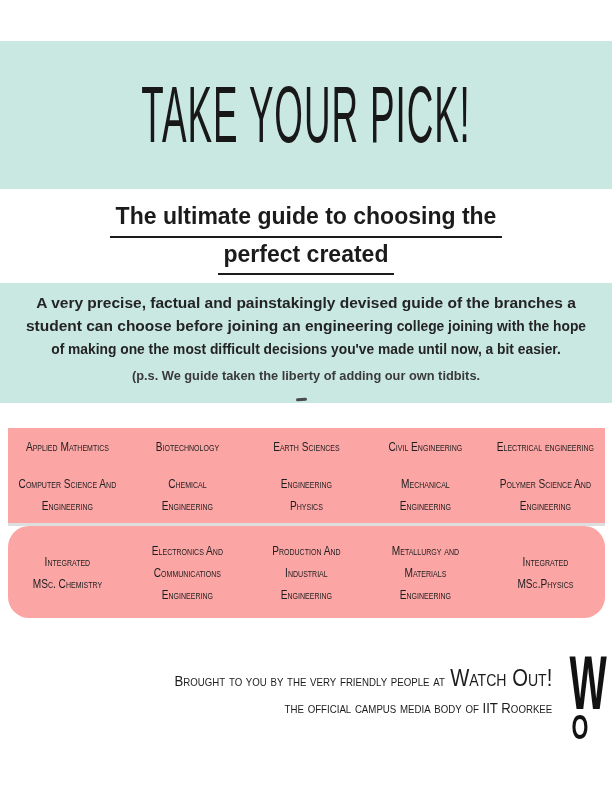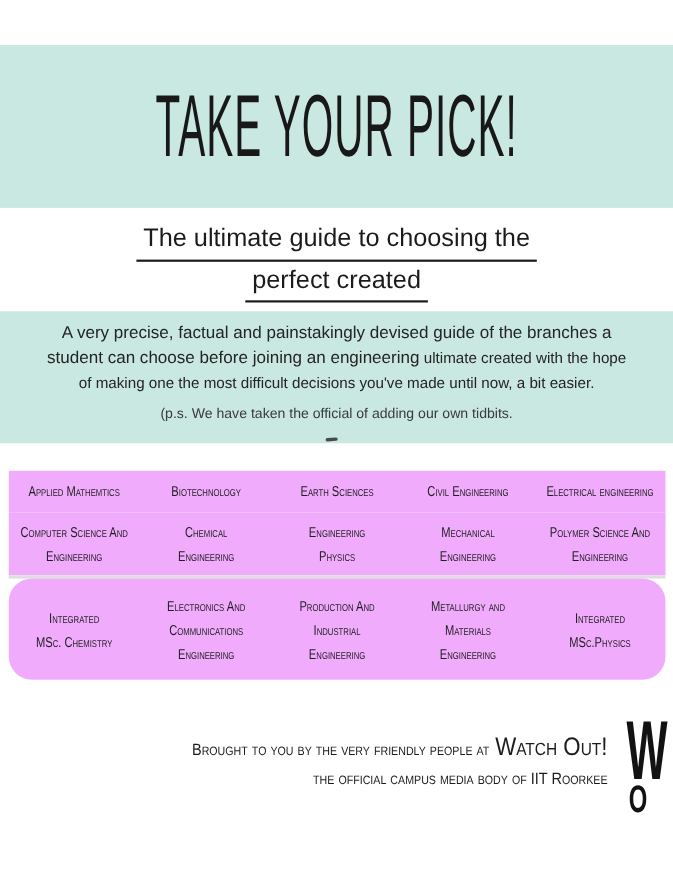--- a/index.html
+++ b/index.html
@@ -22,35 +22,36 @@
   .poster-title {
     font-size: 80px; font-weight: 400; color: #181818;
     letter-spacing: 2px; white-space: nowrap;
     transform: scaleX(0.46); transform-origin: center;
     line-height: 1;
   }
 
   
   .heading {
     position: absolute; top: 200px; left: 0; width: 612px;
-    text-align: center; font-weight: normal; font-size: 23px; color: #1b1b1b;
+    text-align: center; font-weight: bold; font-size: 23px; color: #1b1b1b;
     line-height: 1.42;
   }
   .heading .uline {
     display: inline-block;
     border-bottom: 2px solid #1b1b1b;
     padding: 0 6px 3px 6px;
   }
 
   
   .intro-band {
     position: absolute; top: 283px; left: 0; width: 612px; height: 120px;
     background: #c9e8e1;
     text-align: center; box-sizing: border-box; padding-top: 9px;
     color: #242424;
+    font-weight: bold;
   }
   .intro-main { font-size: 15.5px; line-height: 1.47; margin: 0; }
   .intro-main .sm { font-size: 13.8px; }
   .intro-ps {
     font-size: 12.8px; color: #3a3a3a; line-height: 1.25;
     margin: 8px 0 0 0;
   }
 
   
   .stray-mark {
@@ -58,21 +59,21 @@
     width: 11px; height: 3px; background: #4a4a4a;
     border-radius: 2px; transform: rotate(-4deg);
   }
 
   
   .branch-table {
     position: absolute; top: 428px; left: 8px; width: 597px;
     display: flex; flex-direction: column;
   }
   .branch-row {
-    background: #f0abfc;
+    background: #fca5a5;
     display: grid; grid-template-columns: repeat(5, 1fr);
     align-items: center; justify-items: center;
   }
   .branch-row.r1 { height: 38px; }
   .branch-row.r2 { height: 57px; }
   .branch-row.r3 { height: 92px; padding-top: 2px; box-sizing: border-box; border-radius: 21px; }
   .row-sep { height: 3px; background: #dedede; }
   .branch-cell {
     font-variant: small-caps;
     font-size: 13px; line-height: 1.68; color: #1e1e1e;
@@ -112,22 +113,22 @@
   <div class="banner">
     <div class="poster-title">TAKE YOUR PICK!</div>
   </div>
 
   <div class="heading">
     <span class="uline">The ultimate guide to choosing the</span><br>
     <span class="uline">perfect created</span>
   </div>
 
   <div class="intro-band">
-    <p class="intro-main"><span>A very precise, factual and painstakingly devised guide of the branches a</span><br><span>student can choose before joining an engineering</span><span class="sm"> ultimate created with the hope</span><br><span class="sm">of making one the most difficult decisions you've made until now, a bit easier.</span></p>
-    <p class="intro-ps"><span>(p.s. We have taken the official of adding our own tidbits.</span><br></p>
+    <p class="intro-main"><span>A very precise, factual and painstakingly devised guide of the branches a</span><br><span>student can choose before joining an engineering</span><span class="sm"> college joining with the hope</span><br><span class="sm">of making one the most difficult decisions you've made until now, a bit easier.</span></p>
+    <p class="intro-ps"><span>(p.s. We guide taken the liberty of adding our own tidbits.</span><br></p>
   </div>
 
   <div class="stray-mark"></div>
 
   <div class="branch-table">
     <div class="branch-row r1">
       <div class="branch-cell">Applied Mathemtics</div>
       <div class="branch-cell">Biotechnology</div>
       <div class="branch-cell">Earth Sciences</div>
       <div class="branch-cell">Civil Engineering</div>

